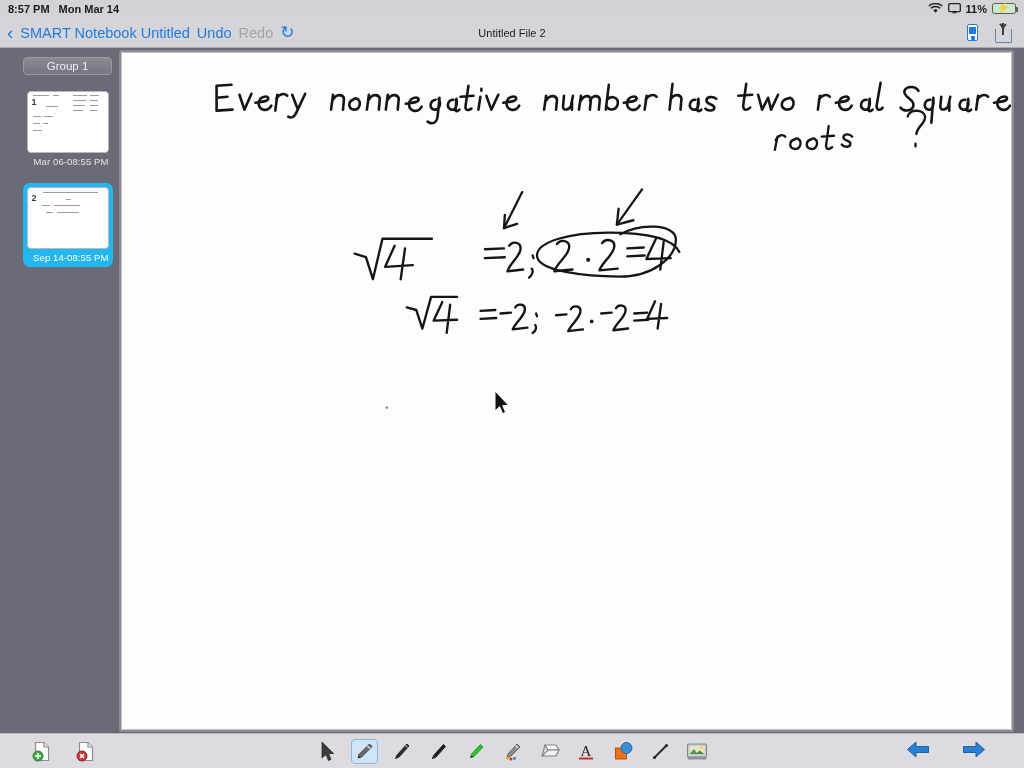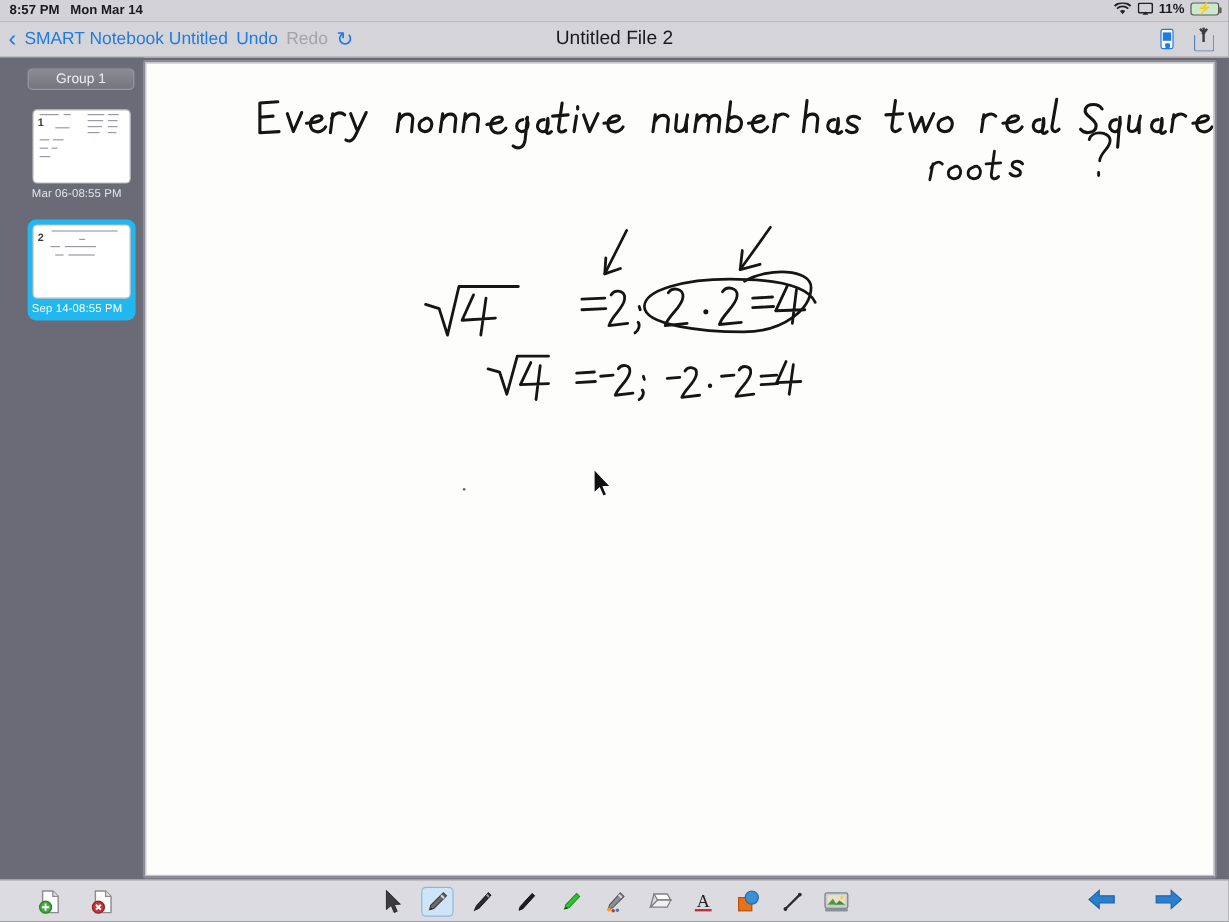--- a/index.html
+++ b/index.html
@@ -43,21 +43,21 @@
     border-bottom: 1px solid #a9a9ae;
     display: flex; align-items: center;
   }
   .nav-left { display: flex; align-items: center; padding-left: 7px; gap: 7px; }
   .back-chevron { color: #1f7be0; font-size: 19px; line-height: 1; font-weight: 500; }
   .nav-link { color: #1f7be0; font-size: 14.5px; }
   .nav-link.disabled { color: #a3a3a8; text-align: center; }
   .refresh-icon { color: #1f7be0; font-size: 17px; line-height: 1; }
   .nav-title {
     position: absolute; left: 0; width: 1024px; text-align: center;
-    font-size: 16px; color: #1b1b1b; pointer-events: none;
+    font-size: 11px; color: #1b1b1b; pointer-events: none;
   }
   .nav-right {
     margin-left: auto; display: flex; align-items: center;
     gap: 17px; padding-right: 12px; position: relative; z-index: 2;
   }
   .dev-icon {
     width: 11px; height: 17px; border: 1.6px solid #1f7be0; border-radius: 2px;
     position: relative; background: #fff;
   }
   .dev-icon::before {
@@ -100,21 +100,21 @@
     width: 82px; height: 62px; background: #fff;
     border: 1px solid #b9b9bf; border-radius: 4px;
     position: relative; overflow: hidden;
   }
   .thumb-num {
     position: absolute; left: 4px; top: 5px;
     font-size: 9px; font-weight: bold; color: #3a3a3a;
   }
   .thumb-scribble { position: absolute; background: #9a9aa8; }
   .thumb-label {
-    text-align: left; font-size: 9.5px; color: #e3e3e8;
+    text-align: right; font-size: 9.5px; color: #e3e3e8;
     margin-top: 3px; letter-spacing: .1px;
   }
   .thumb-wrap.selected .thumb-label { color: #ffffff; }
 
   
   .canvas-outer {
     position: absolute; top: 50px; left: 119px; right: 10px; bottom: 36px;
     background: #8b8b95; padding: 2px; border-radius: 2px;
   }
   .canvas {

